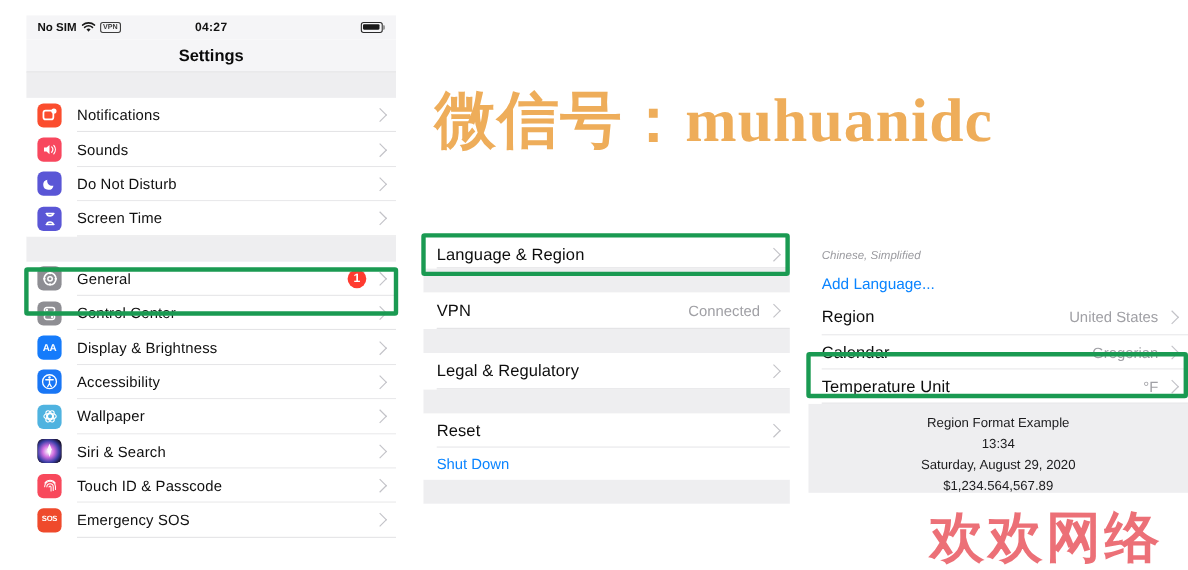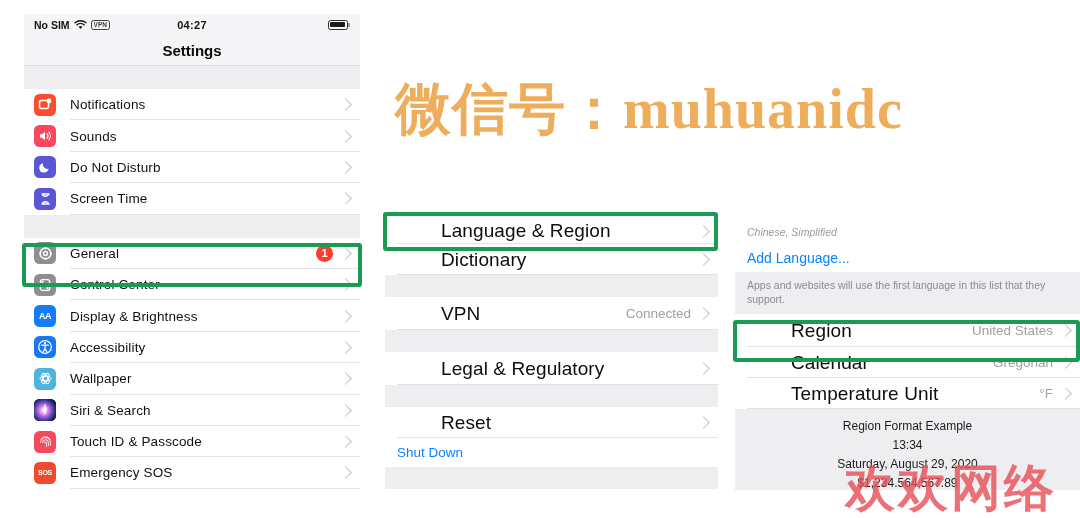--- a/index.html
+++ b/index.html
@@ -18,23 +18,22 @@
     display: flex; align-items: center;
     background: #ffffff;
     height: 31px;
     padding-left: 12px; padding-right: 10px;
   }
   .row .sep {
     position: absolute; left: 12px; right: 0; bottom: 0;
     height: 1px; background: #e2e2e4;
   }
   .row-label {
-    font-size: 19px; color: #0d0d0d; letter-spacing: .1px;
+    font-size: 15px; color: #0d0d0d; letter-spacing: .1px;
     white-space: nowrap;
-    margin-left: 44px;
   }
   .row-value {
     margin-left: auto; font-size: 13.5px; color: #a0a0a5;
     white-space: nowrap; padding-right: 6px;
   }
   .chev {
     width: 9px; height: 9px; flex: 0 0 auto;
     border-right: 1.6px solid #c3c3c8; border-top: 1.6px solid #c3c3c8;
     transform: rotate(45deg); margin-left: 2px;
   }
@@ -317,25 +316,20 @@
       </div>
     </div>
   </div>
 
   <div class="panel" id="midpanel">
     <div class="row" style="height:26px">
       <span class="row-label">Language &amp; Region</span>
       <span class="chev" style="margin-left:auto"></span>
       <span class="sep"></span>
     </div>
-    <div class="row" style="height:31px">
-      <span class="row-label">Dictionary</span>
-      <span class="chev" style="margin-left:auto"></span>
-      <span class="sep"></span>
-    </div>
     <div class="gap" style="height:22px"></div>
     <div class="row" style="height:33px">
       <span class="row-label">VPN</span>
       <span class="row-value">Connected</span>
       <span class="chev"></span>
       <span class="sep"></span>
     </div>
     <div class="gap" style="height:22px"></div>
     <div class="row" style="height:33px">
       <span class="row-label">Legal &amp; Regulatory</span>
@@ -353,21 +347,20 @@
     </div>
     <div class="gap" style="height:22px"></div>
     <div style="height:22px;background:#fff"></div>
   </div>
 
   <div class="panel" id="rightpanel">
     <div class="small-caption">Chinese, Simplified</div>
     <div class="row noSep" style="height:28px;padding-left:12px">
       <span class="blue-link" style="font-size:14px">Add Language...</span>
     </div>
-    <div class="hint">Apps and websites will use the first language in this list that they support.</div>
     <div class="row" style="height:33px">
       <span class="row-label">Region</span>
       <span class="row-value">United States</span>
       <span class="chev"></span>
       <span class="sep"></span>
     </div>
     <div class="row" style="height:31px">
       <span class="row-label">Calendar</span>
       <span class="row-value">Gregorian</span>
       <span class="chev"></span>

